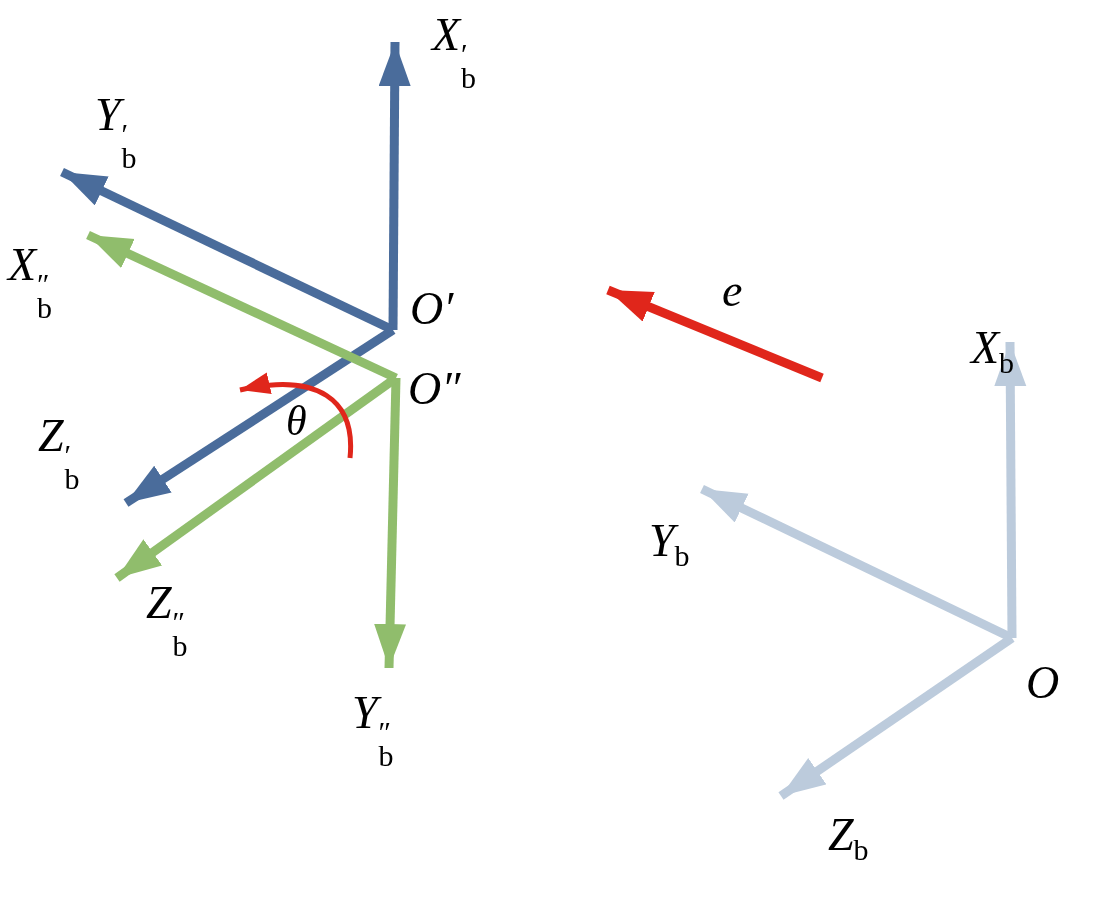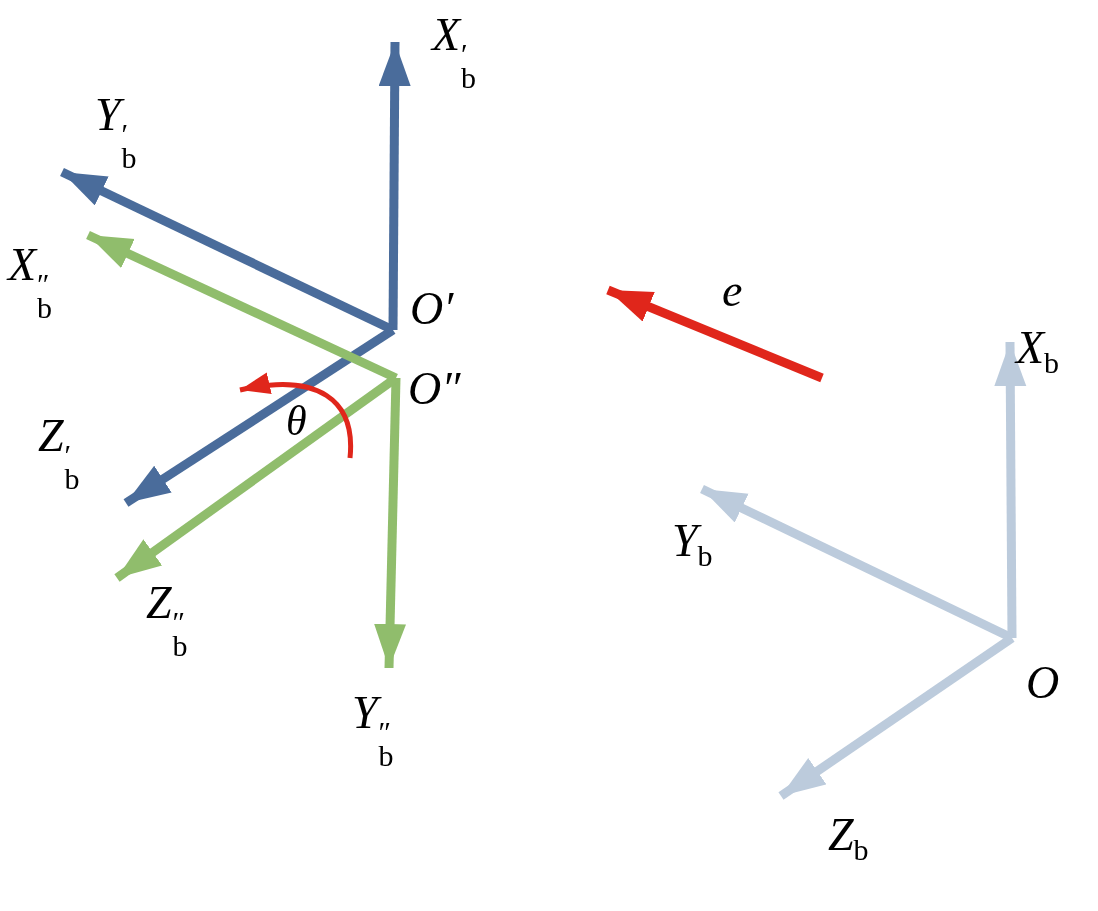--- a/index.html
+++ b/index.html
@@ -126,24 +126,24 @@
   <div class="label" style="left:146px; top:580px">
     <span class="base">Z</span><span class="stack">
         <span class="sup">″</span>
         <span class="sub">b</span>
       </span>
   </div>
   <div class="label" style="left:408px; top:366px">
     <span class="base">O″</span>
   </div>
 
-  <div class="label" style="left:1016px; top:325px">
+  <div class="label" style="left:971px; top:325px">
     <span class="base">X</span><sub class="plainsub">b</sub>
   </div>
-  <div class="label" style="left:672px; top:518px">
+  <div class="label" style="left:649px; top:518px">
     <span class="base">Y</span><sub class="plainsub">b</sub>
   </div>
   <div class="label" style="left:828px; top:812px">
     <span class="base">Z</span><sub class="plainsub">b</sub>
   </div>
   <div class="label" style="left:1026px; top:660px">
     <span class="base">O</span>
   </div>
 
   <div class="label" style="left:722px; top:268px">

